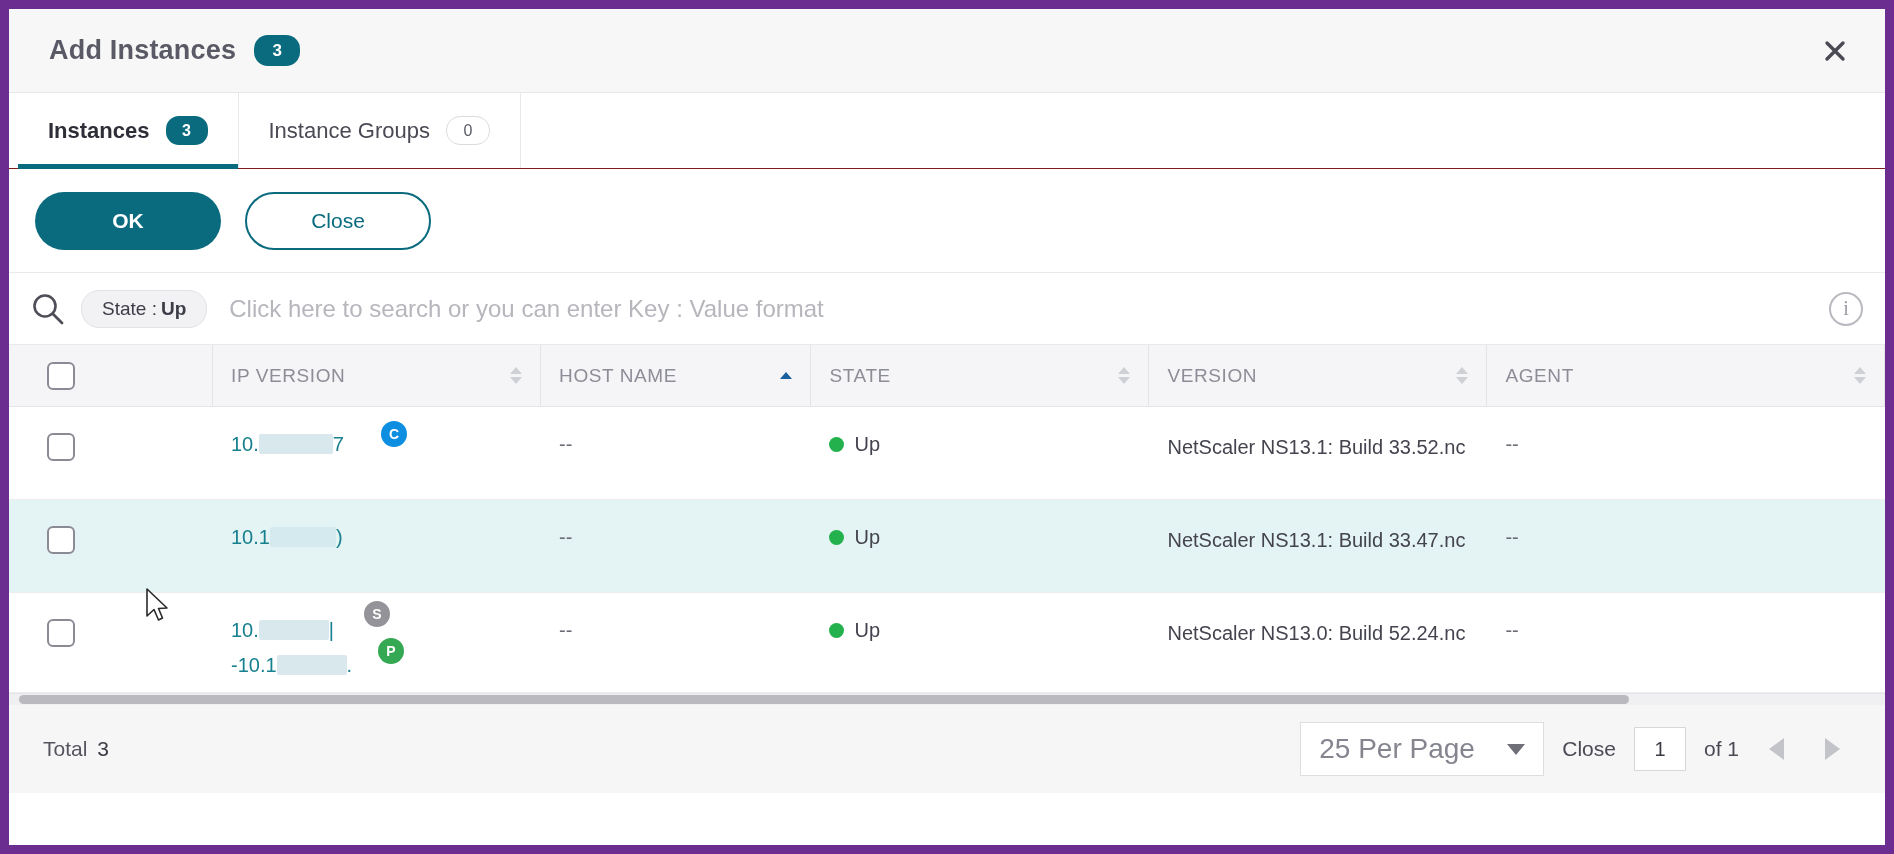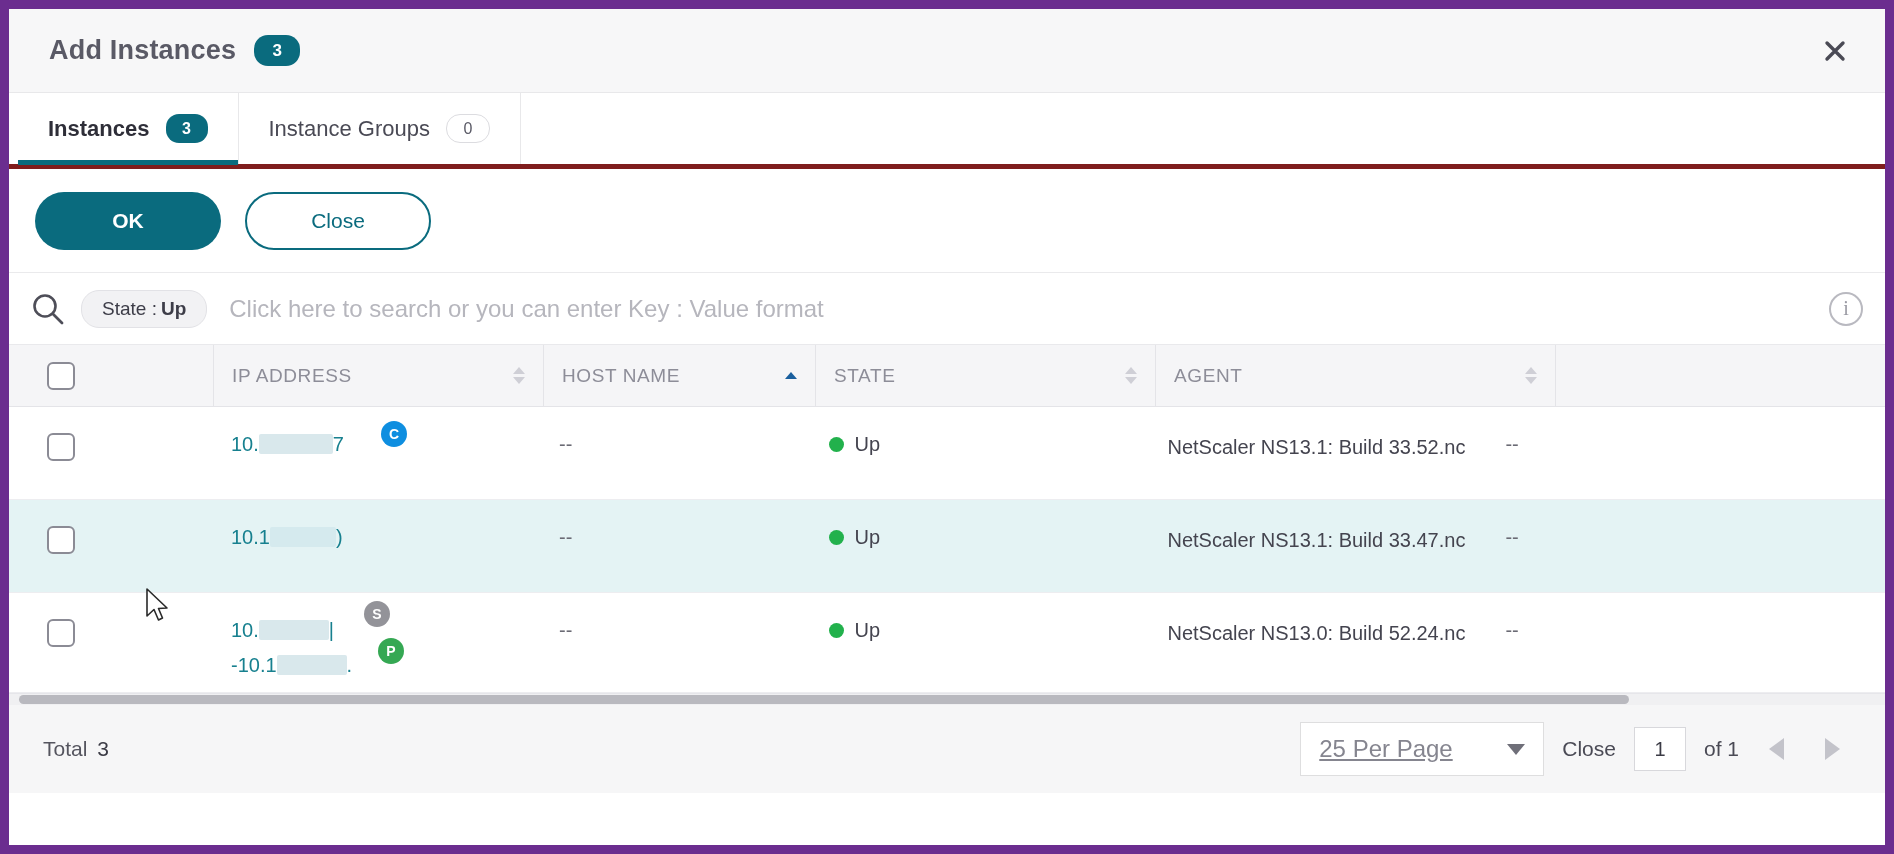--- a/index.html
+++ b/index.html
@@ -58,21 +58,21 @@
     line-height: 1;
     cursor: pointer;
   }
 
   
   .tabs-row {
     height: 76px;
     display: flex;
     align-items: stretch;
     background: #ffffff;
-    border-bottom: 5px solid #7f1d1d;
+    border-bottom: 1px solid #7f1d1d;
     padding-left: 9px;
   }
   .tab {
     display: flex;
     align-items: center;
     padding: 0 30px;
     border-right: 1px solid #e8e8ea;
     position: relative;
     cursor: pointer;
     background: #ffffff;
@@ -300,23 +300,22 @@
   }
   .total { font-size: 21px; color: #55555f; }
   .total b { font-weight: normal; color: #3b3b45; margin-left: 10px; }
   .pager { margin-left: auto; display: flex; align-items: center; gap: 18px; }
   .per-page {
     width: 244px; height: 54px;
     border: 1px solid #dededf;
     background: #ffffff;
     display: flex; align-items: center; justify-content: space-between;
     padding: 0 18px;
-    font-size: 24px; color: #85858f;
-    cursor: pointer;
-    text-decoration: underline;
+    font-size: 28px; color: #85858f;
+    cursor: pointer;
   }
   .chev { width: 0; height: 0; border-left: 9px solid transparent; border-right: 9px solid transparent; border-top: 11px solid #6f6f79; }
   .page-label { font-size: 21px; color: #4a4a55; }
   .page-input {
     width: 52px; height: 44px;
     border: 1px solid #d8d8dc;
     background: #ffffff;
     text-align: center;
     font-size: 20px; color: #3b3b45;
     font-family: "Liberation Sans", sans-serif;
@@ -375,39 +374,46 @@
     <span class="info-icon">i</span>
   </div>
 
   <div class="table-wrap">
 
     <div class="thead">
       <div class="th col-chk">
         <span class="chkbox"></span>
       </div>
       <div class="th col-ip">
-        <span class="lbl">IP ADDRESS</span>
+        <span class="lbl">IP VERSION</span>
         <span class="sorter">
             <i class="tri-up"></i>
             <i class="tri-down"></i>
           </span>
       </div>
       <div class="th col-host sorted">
         <span class="lbl">HOST NAME</span>
         <span class="sorter">
             <i class="tri-up"></i>
           </span>
       </div>
       <div class="th col-state">
         <span class="lbl">STATE</span>
         <span class="sorter">
             <i class="tri-up"></i>
             <i class="tri-down"></i>
           </span>
       </div>
+      <div class="th col-ver">
+        <span class="lbl">VERSION</span>
+        <span class="sorter">
+            <i class="tri-up"></i>
+            <i class="tri-down"></i>
+          </span>
+      </div>
       <div class="th col-agent">
         <span class="lbl">AGENT</span>
         <span class="sorter">
             <i class="tri-up"></i>
             <i class="tri-down"></i>
           </span>
       </div>
     </div>
 
     <div class="trow">

